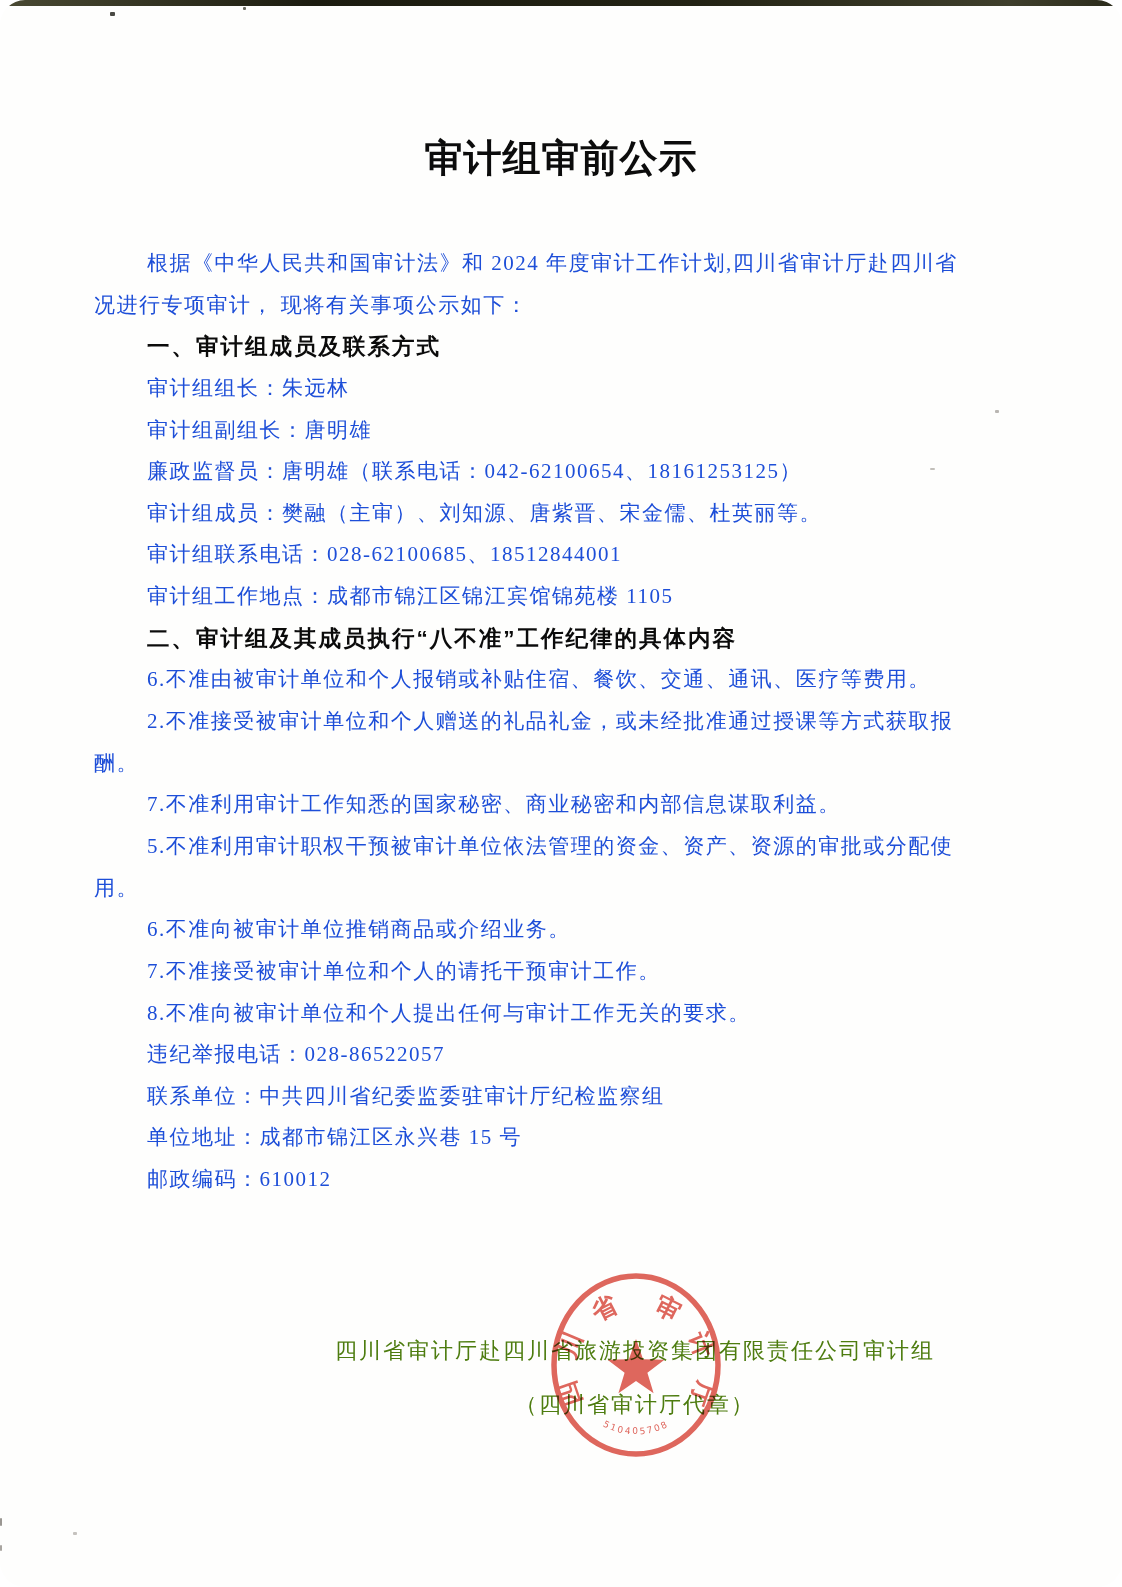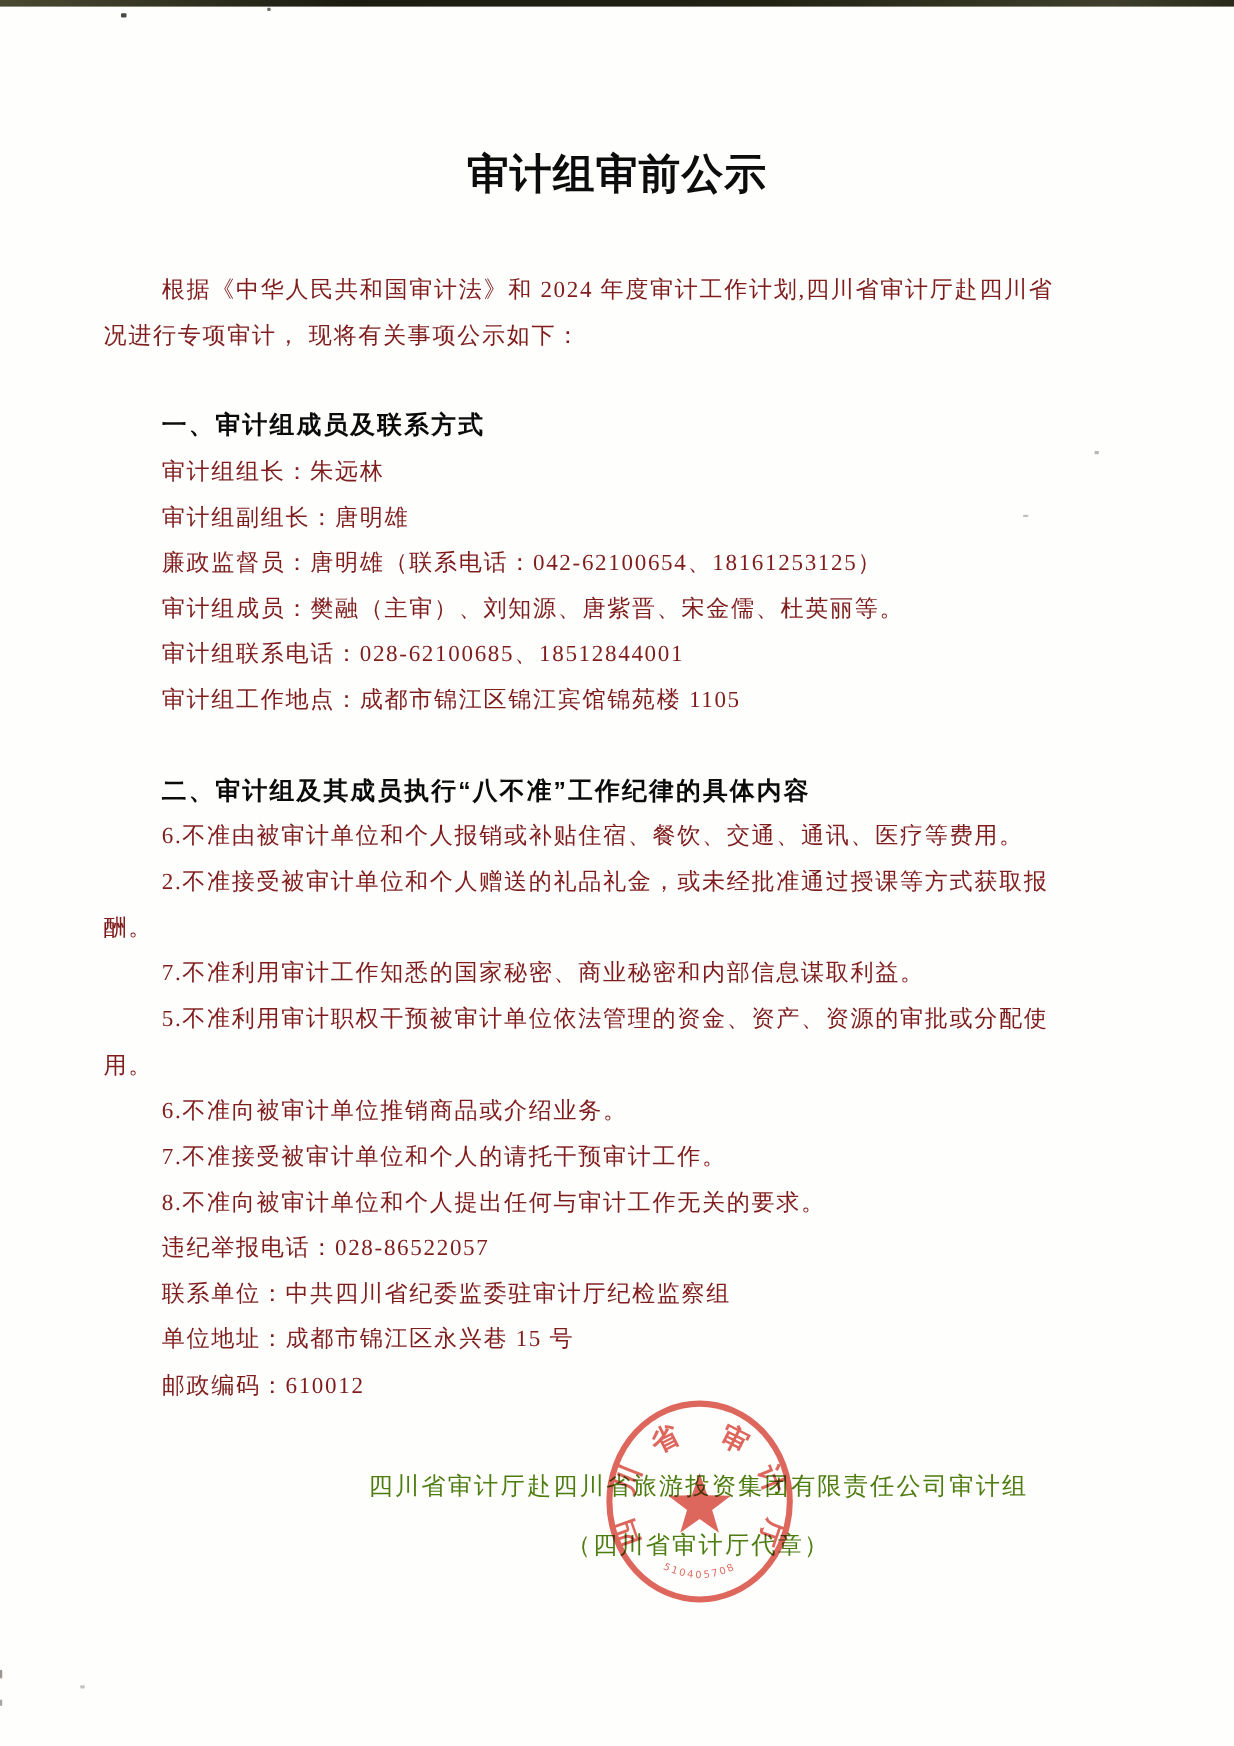--- a/index.html
+++ b/index.html
@@ -4,48 +4,48 @@
 <style>
   html,body{margin:0;padding:0;}
   body{background:#ffffff;}
   .page{
     position:relative;
     width:1122px;height:1587px;
     background:#fefefd;
     overflow:hidden;
     font-family:"Liberation Serif","DejaVu Serif",serif;
     color:#101010;
+    border-radius:25px;
   }
   .scan-edge{
     position:absolute;top:0;left:0;width:100%;height:6px;
     background:linear-gradient(90deg,#4a4a33,#1c1c10 28%,#232314 62%,#3f3f2c 90%,#2a2a1a);
   }
   .speck{position:absolute;border-radius:1px;}
   .doc-title{
     position:absolute;top:133px;left:0;width:100%;
     text-align:center;
     font-size:38px;font-weight:bold;letter-spacing:1px;
     color:#0c0c0c;
   }
   .content{
     position:absolute;left:94px;top:243px;width:922px;
   }
   .line{
     height:41.65px;line-height:41.65px;
     font-size:21px;letter-spacing:1.5px;
     white-space:nowrap;
-    color:#7f1d1d;
+    color:#1d4ed8;
     font-family:Liberation Serif, serif;
   }
   .indent{padding-left:53px;}
   .heading{
     font-family:"Liberation Sans","DejaVu Sans",sans-serif;
     font-weight:bold;font-size:22.5px;letter-spacing:2px;
     color:#0b0b0b;
-    margin-top:40px;
   }
   .signature{
     position:absolute;top:1324px;left:330px;width:610px;
     text-align:center;
   }
   .sig-line{
     height:53.5px;line-height:53.5px;
     font-size:22px;letter-spacing:2px;white-space:nowrap;
     color:#4d7c0f;
   }

